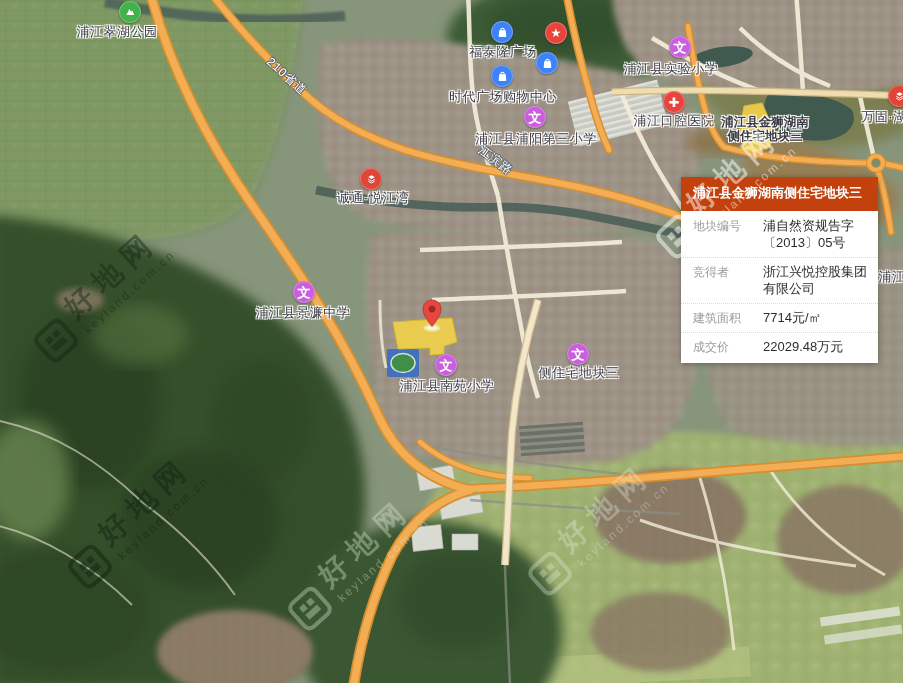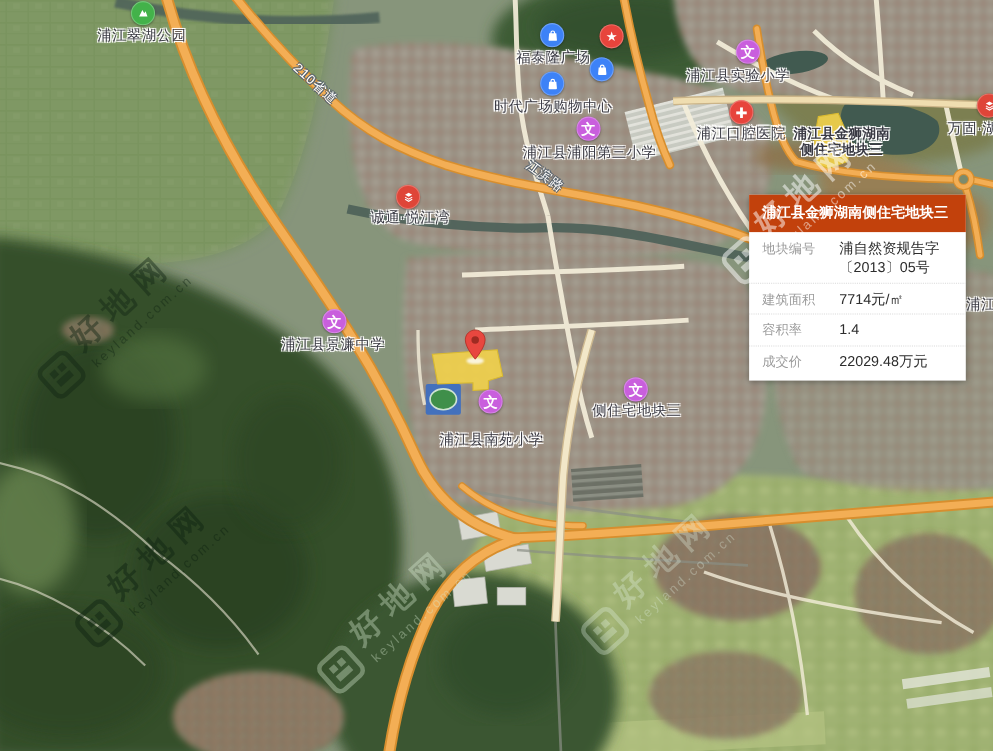--- a/index.html
+++ b/index.html
@@ -281,29 +281,29 @@
   <span class="picon ic-school" style="left:304px;top:292px">文</span>
   <span class="picon ic-school" style="left:446px;top:365px">文</span>
   <span class="picon ic-school" style="left:578px;top:354px">文</span>
   <span class="picon ic-res" style="left:899px;top:96px">
     <svg width="13" height="13" viewBox="0 0 24 24">
         <path d="M12 4 l6 3.5 -6 3.5 -6 -3.5 Z" fill="#fff"></path>
         <path d="M6 11.5 l6 3.5 6 -3.5 M6 15 l6 3.5 6 -3.5" fill="none" stroke="#fff" stroke-width="1.8"></path>
       </svg>
   </span>
 
-  <span class="mlabel" style="left:129px;top:32px">浦江翠湖公园</span>
+  <span class="mlabel" style="left:117px;top:32px">浦江翠湖公园</span>
   <span class="mlabel" style="left:503px;top:52px">福泰隆广场</span>
   <span class="mlabel" style="left:503px;top:97px">时代广场购物中心</span>
   <span class="mlabel" style="left:671px;top:69px">浦江县实验小学</span>
   <span class="mlabel" style="left:674px;top:121px">浦江口腔医院</span>
   <span class="mlabel" style="left:536px;top:139px">浦江县浦阳第三小学</span>
   <span class="mlabel" style="left:373px;top:198px">诚通·悦江湾</span>
   <span class="mlabel" style="left:303px;top:313px">浦江县景濂中学</span>
-  <span class="mlabel" style="left:447px;top:400px">浦江县南苑小学</span>
+  <span class="mlabel" style="left:447px;top:386px">浦江县南苑小学</span>
   <span class="mlabel" style="left:579px;top:373px">侧住宅地块三</span>
   <span class="mlabel" style="left:884px;top:117px">万固·湖</span>
   <span class="mlabel" style="left:892px;top:277px">浦江</span>
 
   <span class="rlabel" style="left:262px;top:68px;transform:rotate(42deg)">210省道</span>
   <span class="rlabel" style="left:476px;top:152px;transform:rotate(37deg)">江滨路</span>
 
   <div class="parcel-caption" style="left:765px;top:129px">
     <div>浦江县金狮湖南</div>
     <div>侧住宅地块三</div>
@@ -317,26 +317,26 @@
   </div>
 
   <div class="panel">
     <div class="panel-header">浦江县金狮湖南侧住宅地块三</div>
     <div class="panel-body">
       <div class="prow">
         <span class="plab">地块编号</span>
         <span class="pval">浦自然资规告字〔2013〕05号</span>
       </div>
       <div class="prow">
+        <span class="plab">竞得者</span>
+        <span class="pval">浙江兴悦控股集团有限公司</span>
+      </div>
+      <div class="prow">
         <span class="plab">建筑面积</span>
         <span class="pval">7714元/㎡</span>
-      </div>
-      <div class="prow">
-        <span class="plab">容积率</span>
-        <span class="pval">1.4</span>
       </div>
       <div class="prow">
         <span class="plab">成交价</span>
         <span class="pval">22029.48万元</span>
       </div>
     </div>
   </div>
 
   <div class="wm" style="left:52px;top:498px;color:rgba(18,38,20,.52)">
     <svg width="38" height="38" viewBox="0 0 24 24">

